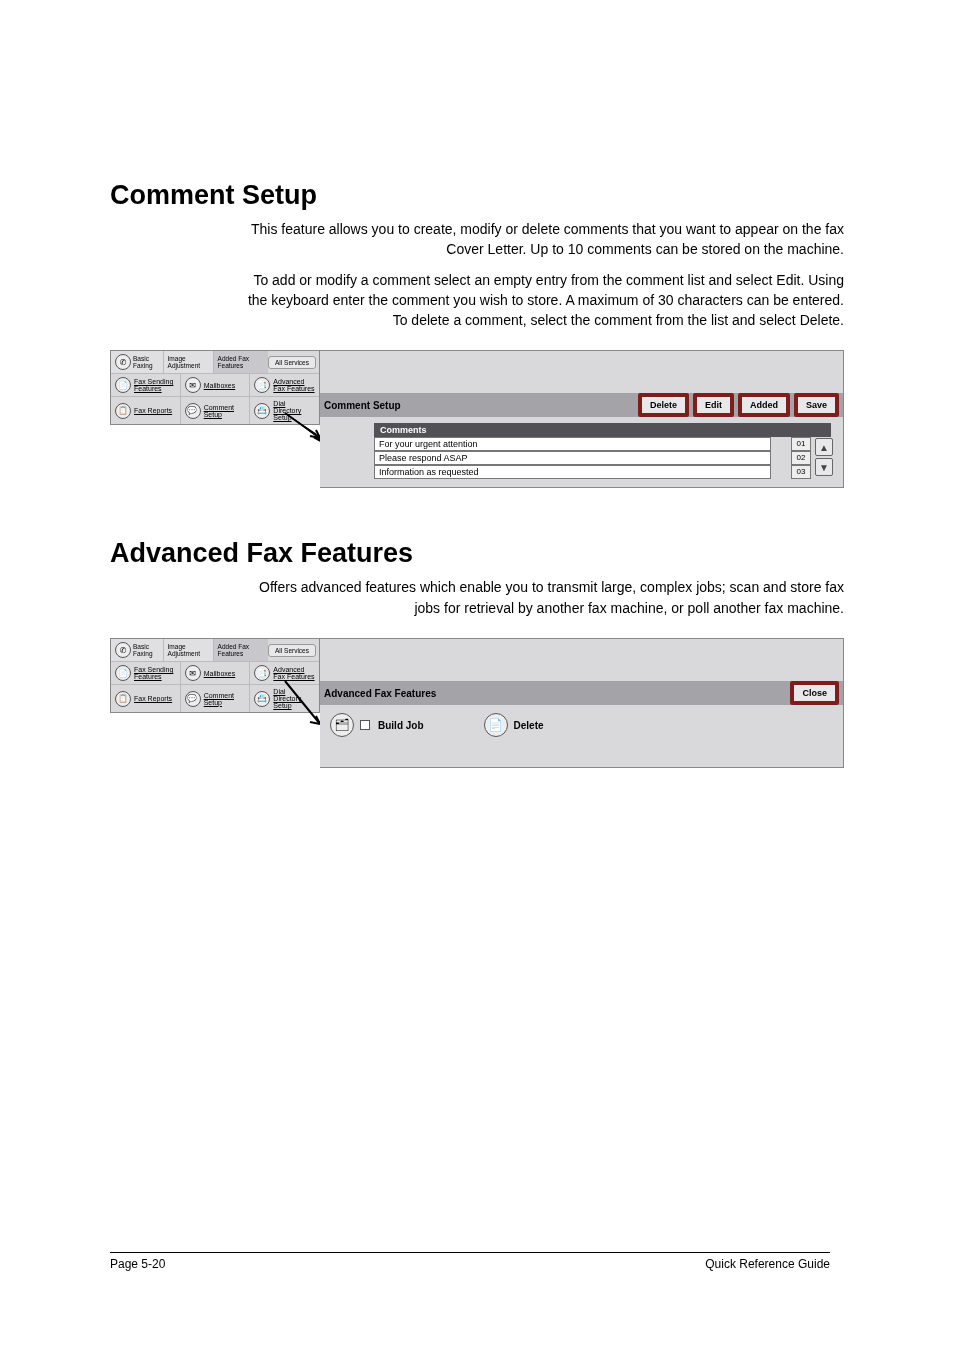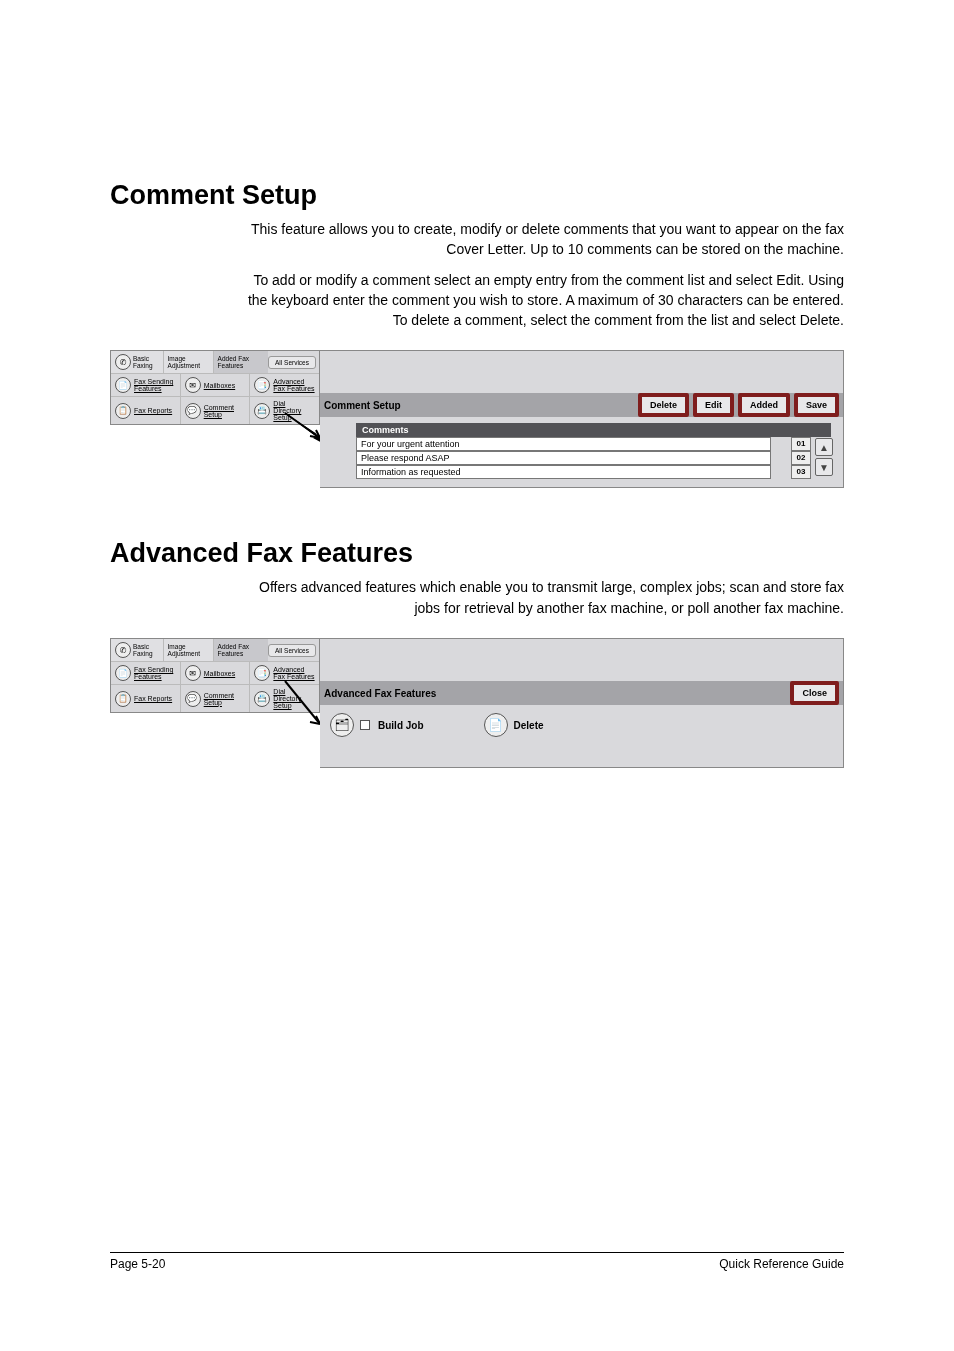--- a/index.html
+++ b/index.html
@@ -124,21 +124,21 @@
   .panel-btn {
     background: #e8e8ea;
     border: 4px solid #7f1d1d;
     border-radius: 2px;
     font-size: 9px;
     font-weight: bold;
     padding: 3px 8px;
     cursor: pointer;
   }
   .comment-table {
-    margin: 6px 12px 8px 36px;
+    margin: 6px 12px 8px 54px;
   }
   .comment-header {
     background: #525256;
     color: #fff;
     font-size: 9px;
     font-weight: bold;
     padding: 2px 6px;
   }
   .comment-rows {
     display:flex;
@@ -164,21 +164,21 @@
   }
   .comment-cell.selected {
     background: #3a3a3e;
     color: #fff;
   }
   .comment-idx {
     width: 18px;
     background: #eee;
     border: 1px solid #777;
     font-size: 8px;
-    font-weight: bold;
+    font-weight: normal;
     text-align: center;
     height: 12px;
     line-height: 12px;
   }
   .scroll-col{
     width:16px;
     display:flex;
     flex-direction:column;
     justify-content:space-between;
     gap:2px;
@@ -224,21 +224,21 @@
     margin-right:2px;
   }
   .pointer-arrow {
     position: absolute;
     color: #000;
   }
   .footer {
     position: absolute;
     bottom: 80px;
     left: 110px;
-    right: 110px;
+    right: 124px;
     border-top: 1px solid #000;
     display: flex;
     justify-content: space-between;
     font-size: 12px;
     padding-top: 4px;
   }
 </style>
 </head>
 <body>
 

